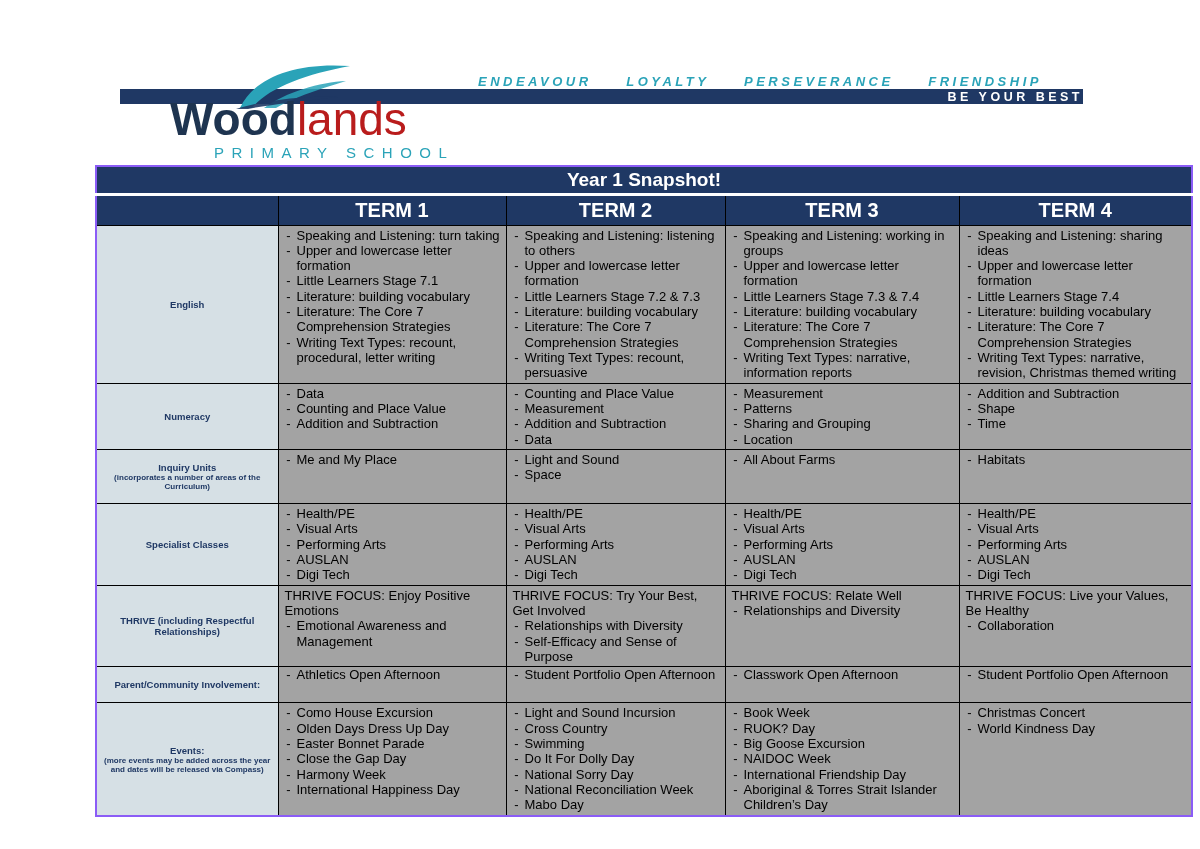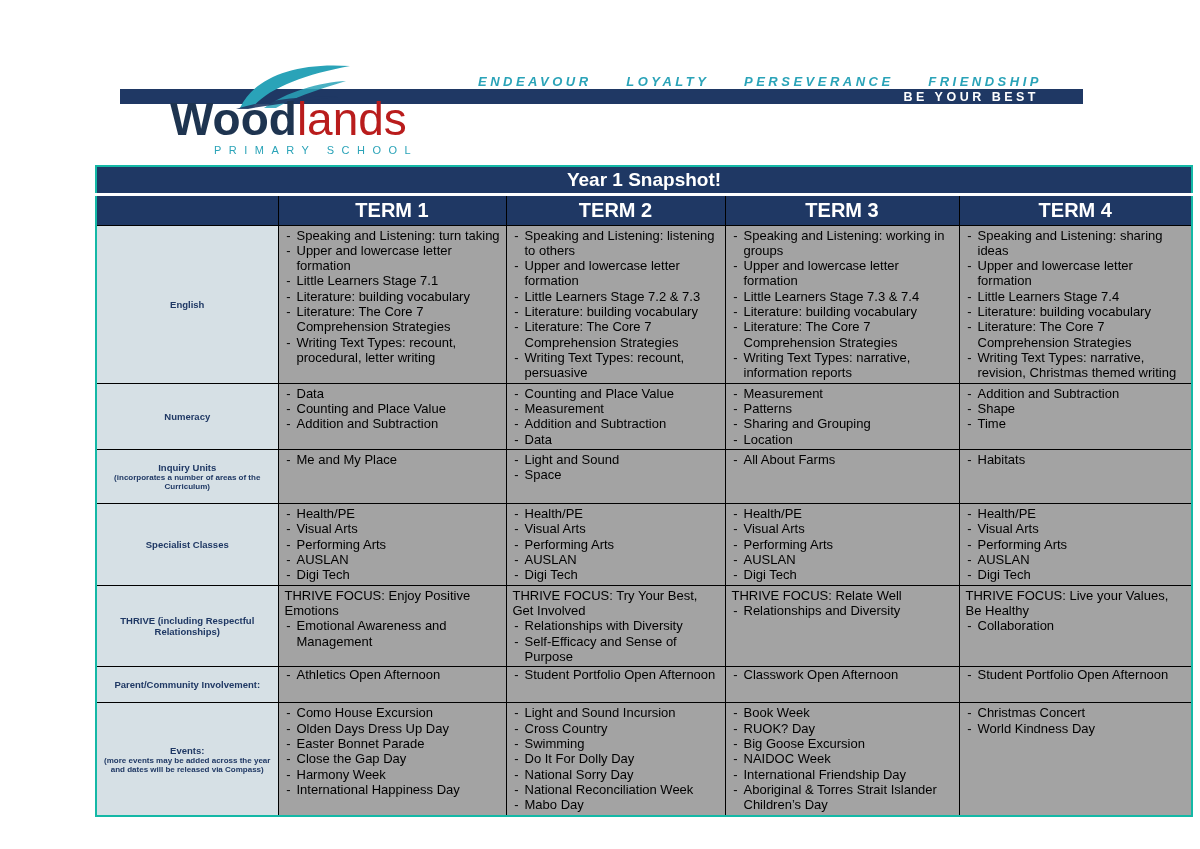--- a/index.html
+++ b/index.html
@@ -10,36 +10,36 @@
   }
   
   .values-row {
     position:absolute; top:74px; left:478px; right:158px;
     display:flex; justify-content:space-between;
     color:#2aa3b8; font-size:13px; font-weight:bold; letter-spacing:3.5px;font-style:italic;
   }
   .navy-bar {
     position:absolute; top:89px; left:120px; width:963px; height:15px;
     background:#1f3864; display:flex; align-items:center; justify-content:flex-end;
-    padding-right:44px; z-index:1;
+    z-index:1;
   }
   .motto { color:#fff; font-size:12.5px; font-weight:bold; letter-spacing:3.5px; }
   
   .logo { position:absolute; left:168px; top:62px; width:300px; height:100px; z-index:2; }
   .logo .swoosh { position:absolute; left:66px; top:2px; }
   .logo .wordmark { position:absolute; left:2px; top:34px; font-size:46px; line-height:1; white-space:nowrap; }
   .logo .word-bold { color:#1e3450; font-weight:bold; }
   .logo .word-light { color:#b91c1c; font-weight:300; }
   .logo .tagline {
     position:absolute; left:46px; top:82px; color:#2aa3b8;
-    font-size:11px; letter-spacing:7.5px; white-space:nowrap;
+    font-size:15px; letter-spacing:7.5px; white-space:nowrap;
   }
   
   .snapshot-wrap { position:absolute; left:95px; top:165px; width:1096px; }
-  table.snapshot { width:100%; border-collapse:collapse; border:2px solid #14b8a6; table-layout:fixed; }
+  table.snapshot { width:100%; border-collapse:collapse; border:2px solid #8b5cf6; table-layout:fixed; }
   table.snapshot th, table.snapshot td { border:1px solid #000; }
   th.title-cell {
     background:#1f3864; color:#fff; font-size:19px; font-weight:bold;
     text-align:center; height:28px; border-bottom:3px solid #fff !important;
   }
   tr.header-row th {
     background:#1f3864; color:#fff; font-size:20px; font-weight:bold;
     text-align:center; height:31px;
   }
   th.row-label {

